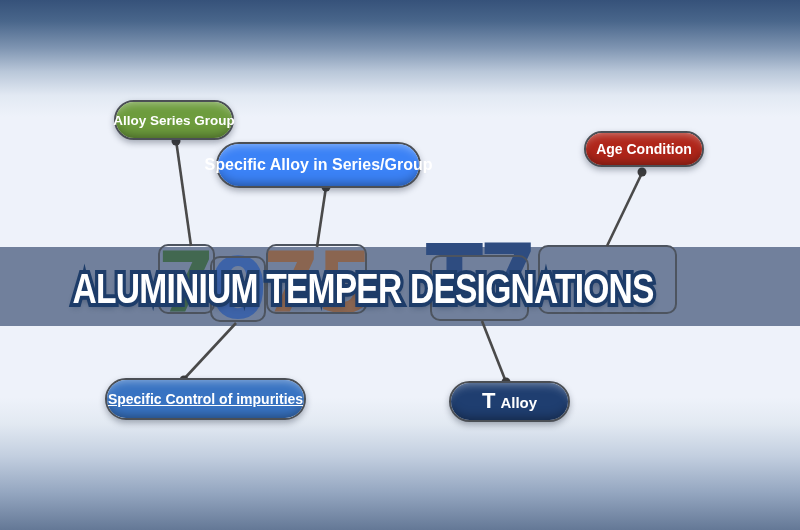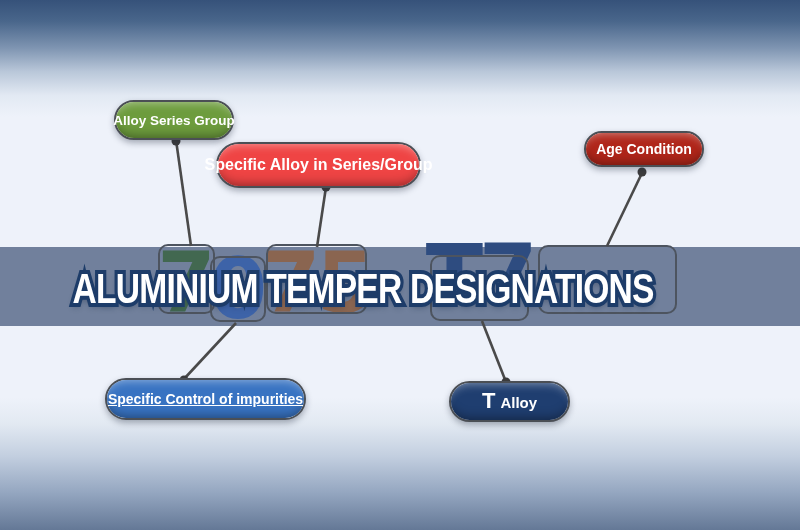--- a/index.html
+++ b/index.html
@@ -131,21 +131,21 @@
     </div>
   </div>
 
   <div class="pill p-series">
     <div class="pill-inner" style="background-color: rgb(109, 156, 61);">
       <span class="pill-label">Alloy Series Group</span>
     </div>
   </div>
 
   <div class="pill p-alloy">
-    <div class="pill-inner" style="background-color: #ef4444; justify-content: center;">
+    <div class="pill-inner" style="background-color: #3b82f6; justify-content: center;">
       <span class="pill-label">Specific Alloy in Series/Group</span>
     </div>
   </div>
 
   <div class="pill p-age">
     <div class="pill-inner" style="background-color: rgb(176, 38, 26);">
       <span class="pill-label">Age Condition</span>
     </div>
   </div>
 

